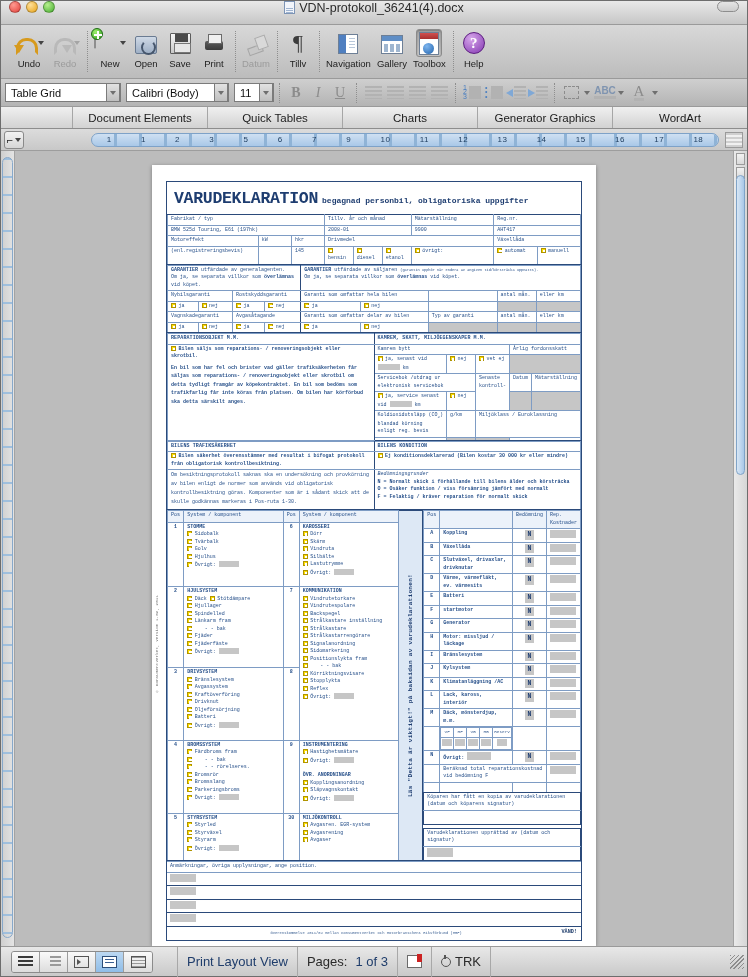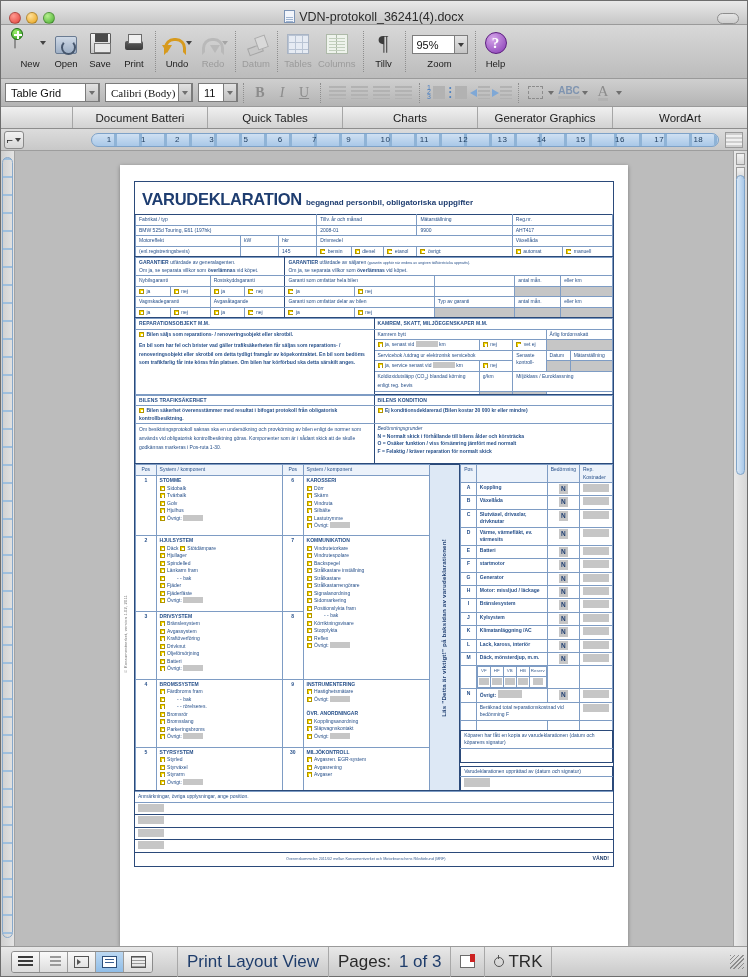--- a/index.html
+++ b/index.html
@@ -11,21 +11,21 @@
     -webkit-font-smoothing:antialiased;
   }
 
   
   .window { width:748px; height:977px; position:relative; background:#d4d4d4;
             border:1px solid #6d6d6d; display:flex; flex-direction:column; }
 
   .titlebar {
     height:24px; background:linear-gradient(#e9e9e9,#c6c6c6);
     border-bottom:1px solid #9a9a9a; position:relative;
-    display:flex; align-items:flex-end;
+    display:flex; align-items:flex-start;
   }
   .traffic { display:flex; gap:5px; margin-left:8px; }
   .tl { width:12px; height:12px; border-radius:50%; border:1px solid rgba(0,0,0,.25); }
   .tl.red { background:radial-gradient(circle at 35% 30%, #ff9a91, #e2413a); }
   .tl.yel { background:radial-gradient(circle at 35% 30%, #ffe09a, #e8a317); }
   .tl.grn { background:radial-gradient(circle at 35% 30%, #b6f08e, #46ad2f); }
   .title-text {
     position:absolute; left:0; right:0; text-align:center;
     font-size:12.5px; color:#2b2b2b; font-weight:400;
   }
@@ -194,22 +194,22 @@
     padding-top:14px; }
   .vscroll { width:14px; background:linear-gradient(to right,#eaeaea,#d6d6d6);
     border-left:1px solid #a3a3a3; position:relative; }
   .vscroll .thumb { position:absolute; left:2px; right:2px; top:24px; height:300px;
     background:linear-gradient(to right,#d7e6f5,#a9c8e8); border:1px solid #7fa3c8; border-radius:6px;}
   .vscroll .arrow { position:absolute; left:2px; right:2px; height:12px;
     background:linear-gradient(#f2f2f2,#dadada); border:1px solid #9b9b9b; }
   .vscroll .arrow.top { top:2px; } .vscroll .arrow.bot { top:16px; }
 
   
-  .page { width:508px; background:#fff; box-shadow:0 1px 4px rgba(0,0,0,.35);
-    padding:16px 14px 0 14px; position:relative; }
+  .page { width:444px; background:#fff; box-shadow:0 1px 4px rgba(0,0,0,.35);
+    padding:16px 14px 0 14px; position:relative;font-family:Liberation Mono, monospace; }
 
   .sidebar-vert { position:absolute; left:3px; top:430px; writing-mode:vertical-rl;
     transform:rotate(180deg); font-size:4px; color:#6b6b6b; letter-spacing:.2px; white-space:nowrap;}
 
   
   .form { border:1.4px solid #2b4a7a; color:#1f3d6b; font-size:5.2px; line-height:1.35; }
   .hdr-title { padding:6px 7px 4px 7px; }
   .hdr-title .big { font-size:16.5px; font-weight:bold; letter-spacing:-.3px; color:#1e3d70; }
   .hdr-title .sub { font-size:8px; font-weight:bold; color:#1e3d70; margin-left:4px; }
 
@@ -262,21 +262,21 @@
   .vi.lines2 { background:repeating-linear-gradient(#9a9a9a 0 2px,transparent 2px 4px);
     width:11px; margin-left:4px;}
   .vi.boxed { border:1px solid #555; position:relative; }
   .vi.boxed:after{content:"";position:absolute;left:2px;top:2px;border-left:4px solid #555;
     border-top:3px solid transparent;border-bottom:3px solid transparent;}
   .vi.pagev { border:1px solid #2e4f7a; background:#fff; position:relative;}
   .vi.pagev:after{content:"";position:absolute;left:2px;right:2px;top:2px;bottom:2px;
     background:repeating-linear-gradient(#3a5f92 0 1px,transparent 1px 3px);}
   .vi.outl { border:1px solid #555; background:repeating-linear-gradient(#999 0 1px,transparent 1px 3px);}
   .statcell { height:30px; display:flex; align-items:center; padding:12px 9px;
-    font-size:17px; color:#1f3d6b; border-right:1px solid #a8a8a8; }
+    font-size:13px; color:#1f3d6b; border-right:1px solid #a8a8a8; }
   .statcell.dark { color:#2a2a2a; }
   .statcell .k { color:#2a2a2a; margin-right:8px; }
   .statbook { width:15px;height:13px; background:#fff;border:1px solid #6b6b6b; position:relative;}
   .statbook:after{content:"";position:absolute;right:-1px;top:-2px;width:5px;height:8px;background:#cc2222;}
   .trk-ic { width:10px;height:10px;border:1.5px solid #555;border-radius:50%;margin-right:4px;position:relative;}
   .trk-ic:after{content:"";position:absolute;left:2.5px;top:-3px;width:1.5px;height:4px;background:#555;}
   .resizer { margin-left:auto; width:14px;height:14px;margin-right:3px;
     background:repeating-linear-gradient(135deg,#8d8d8d 0 1px,transparent 1px 3px); }
   .statfill { flex:1; height:30px; }
 </style>
@@ -295,20 +295,37 @@
       <span class="title-doc-icon"></span><span>VDN-protokoll_36241(4).docx</span>
     </div>
     <div class="win-pill"></div>
   </div>
 
   <div class="toolbar">
 
     <div class="tgroup">
       <div class="tbtn">
         <div class="glyph">
+            <span class="ic-undo"></span>
+            <span class="caret"></span>
+          </div>
+        <div class="lbl">Undo</div>
+      </div>
+      <div class="tbtn dis">
+        <div class="glyph">
+            <span class="ic-redo"></span>
+            <span class="caret dis"></span>
+          </div>
+        <div class="lbl">Redo</div>
+      </div>
+    </div>
+
+    <div class="tgroup">
+      <div class="tbtn">
+        <div class="glyph">
             <span class="ic"><span class="ic-doc"><span class="plus"></span></span></span>
             <span class="caret"></span>
           </div>
         <div class="lbl">New</div>
       </div>
       <div class="tbtn">
         <div class="glyph">
             <span class="ic-folder"></span>
           </div>
         <div class="lbl">Open</div>
@@ -321,103 +338,79 @@
       </div>
       <div class="tbtn">
         <div class="glyph">
             <span class="ic-print"></span>
           </div>
         <div class="lbl">Print</div>
       </div>
     </div>
 
     <div class="tgroup">
-      <div class="tbtn">
-        <div class="glyph">
-            <span class="ic-undo"></span>
-            <span class="caret"></span>
-          </div>
-        <div class="lbl">Undo</div>
-      </div>
       <div class="tbtn dis">
         <div class="glyph">
-            <span class="ic-redo"></span>
-            <span class="caret dis"></span>
-          </div>
-        <div class="lbl">Redo</div>
-      </div>
-    </div>
-
-    <div class="tgroup">
-      <div class="tbtn dis">
-        <div class="glyph">
             <span class="ic-brush"></span>
           </div>
         <div class="lbl">Datum</div>
       </div>
     </div>
 
-    <div class="tgroup">
-      <div class="tbtn dis">
-        <div class="glyph">
-            <span class="ic-grid"></span>
-          </div>
-        <div class="lbl">Tables</div>
-      </div>
-      <div class="tbtn dis">
-        <div class="glyph">
-            <span class="ic-cols"></span>
-          </div>
-        <div class="lbl">Columns</div>
-      </div>
-    </div>
 
     <div class="tgroup">
       <div class="tbtn">
         <div class="glyph">
             <span class="ic-pil">¶</span>
           </div>
         <div class="lbl">Tillv</div>
       </div>
     </div>
 
-
     <div class="tgroup">
       <div class="tbtn">
         <div class="glyph">
-          <div class="zoombox">
-            <div class="zoom-field">95%</div>
-            <div class="zoom-arrow">
-                <span class="caret"></span>
-              </div>
-          </div>
-        </div>
-        <div class="lbl">Zoom</div>
-      </div>
-    </div>
+            <span class="ic-nav"></span>
+          </div>
+        <div class="lbl">Navigation</div>
+      </div>
+      <div class="tbtn">
+        <div class="glyph">
+            <span class="ic-gal"></span>
+          </div>
+        <div class="lbl">Gallery</div>
+      </div>
+      <div class="tbtn sel">
+        <div class="glyph">
+            <span class="ic-tbox"></span>
+          </div>
+        <div class="lbl">Toolbox</div>
+      </div>
+    </div>
+
 
     <div class="tgroup">
       <div class="tbtn">
         <div class="glyph">
             <span class="ic-help">?</span>
           </div>
         <div class="lbl">Help</div>
       </div>
     </div>
   </div>
 
   <div class="fmtbar">
-    <div class="combo" style="width:95px;">
+    <div class="combo" style="width:116px;">
       <span>Table Grid</span>
       <span class="cbtn">
           <span class="caret"></span>
         </span>
     </div>
     <div style="width:5px"></div>
-    <div class="combo" style="width:88px;font-family:Liberation Serif, serif;">
+    <div class="combo" style="width:103px;">
       <span>Calibri (Body)</span>
       <span class="cbtn">
           <span class="caret"></span>
         </span>
     </div>
     <div style="width:5px"></div>
     <div class="combo" style="width:40px;">
       <span>11</span>
       <span class="cbtn">
           <span class="caret"></span>
@@ -479,21 +472,21 @@
     <span class="caret" style="border-top-color:#6f6f6f"></span>
     <div style="width:4px"></div>
     <div class="fbtn">
         <span class="aund">A</span>
       </div>
     <span class="caret" style="border-top-color:#6f6f6f"></span>
   </div>
 
   <div class="galtabs">
     <div class="spacer"></div>
-    <div class="galtab">Document Batteri</div>
+    <div class="galtab">Document Elements</div>
     <div class="galtab">Quick Tables</div>
     <div class="galtab">Charts</div>
     <div class="galtab">Generator Graphics</div>
     <div class="galtab" style="border-right:none">WordArt</div>
   </div>
 
   <div class="rulerrow">
     <div class="tabsel">⌐<span class="caret" style="border-top-color:#444"></span></div>
     <div class="ruler">
       <div class="marks"></div>

